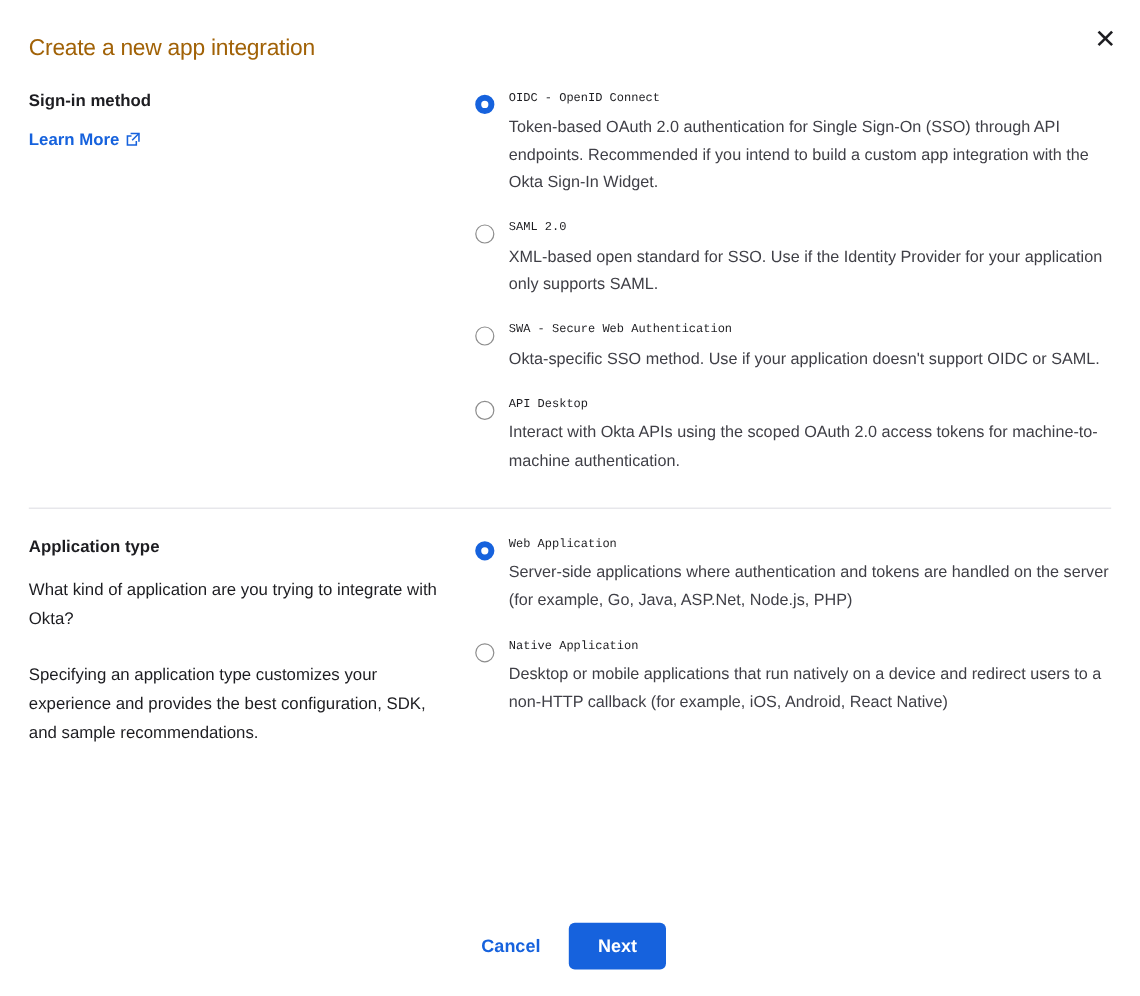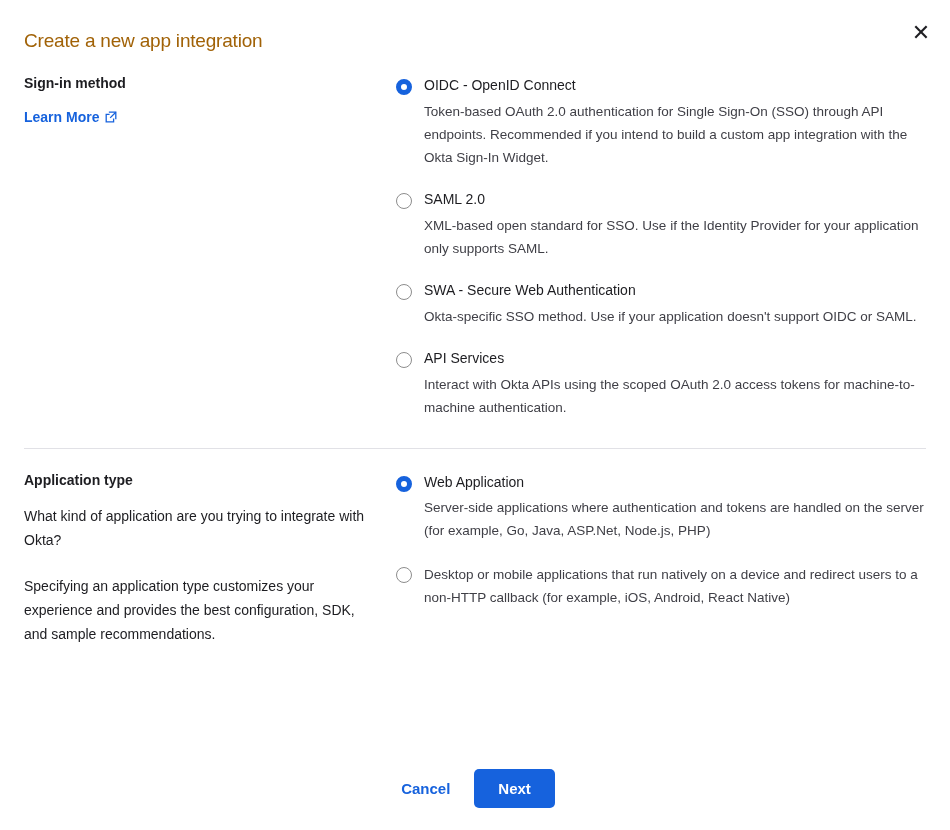--- a/index.html
+++ b/index.html
@@ -101,24 +101,25 @@
     margin-right: 12px;
     position: relative;
     cursor: pointer;
   }
   .radio.checked {
     border: 5px solid #1662dd;
     background: #ffffff;
   }
   .radio-body { flex: 1 1 auto; }
   .radio-title {
-    font-size: 14px;
+    font-size: 10px;
     color: #1d1d21;
     line-height: 1.55;
     margin: 0 0 3px 0;
+    font-family: Liberation Mono, monospace;
   }
   .radio-desc {
     font-size: 13.5px;
     color: #3f3f46;
     line-height: 1.72;
     margin: 0;
     max-width: 510px;
   }
 
   .divider {
@@ -207,21 +208,21 @@
         <span class="radio"></span>
         <span class="radio-body">
           <span class="radio-title" style="display:block">SWA - Secure Web Authentication</span>
           <span class="radio-desc" style="display:block">Okta-specific SSO method. Use if your application doesn't support OIDC or SAML.</span>
         </span>
       </div>
 
       <div class="radio-row">
         <span class="radio"></span>
         <span class="radio-body">
-          <span class="radio-title" style="display:block">API Services</span>
+          <span class="radio-title" style="display:block">API Desktop</span>
           <span class="radio-desc" style="display:block">Interact with Okta APIs using the scoped OAuth 2.0 access tokens for machine-to-machine authentication.</span>
         </span>
       </div>
 
     </div>
   </div>
 
   <div class="divider"></div>
 
   <div class="section">
@@ -237,20 +238,21 @@
         <span class="radio-body">
           <span class="radio-title" style="display:block">Web Application</span>
           <span class="radio-desc" style="display:block">Server-side applications where authentication and tokens are handled on the server (for example, Go, Java, ASP.Net, Node.js, PHP)</span>
         </span>
       </div>
 
 
       <div class="radio-row">
         <span class="radio"></span>
         <span class="radio-body">
+          <span class="radio-title" style="display:block">Native Application</span>
           <span class="radio-desc" style="display:block">Desktop or mobile applications that run natively on a device and redirect users to a non-HTTP callback (for example, iOS, Android, React Native)</span>
         </span>
       </div>
 
     </div>
   </div>
 
   <div class="footer">
     <button class="btn-cancel">Cancel</button>
     <button class="btn-next">Next</button>

